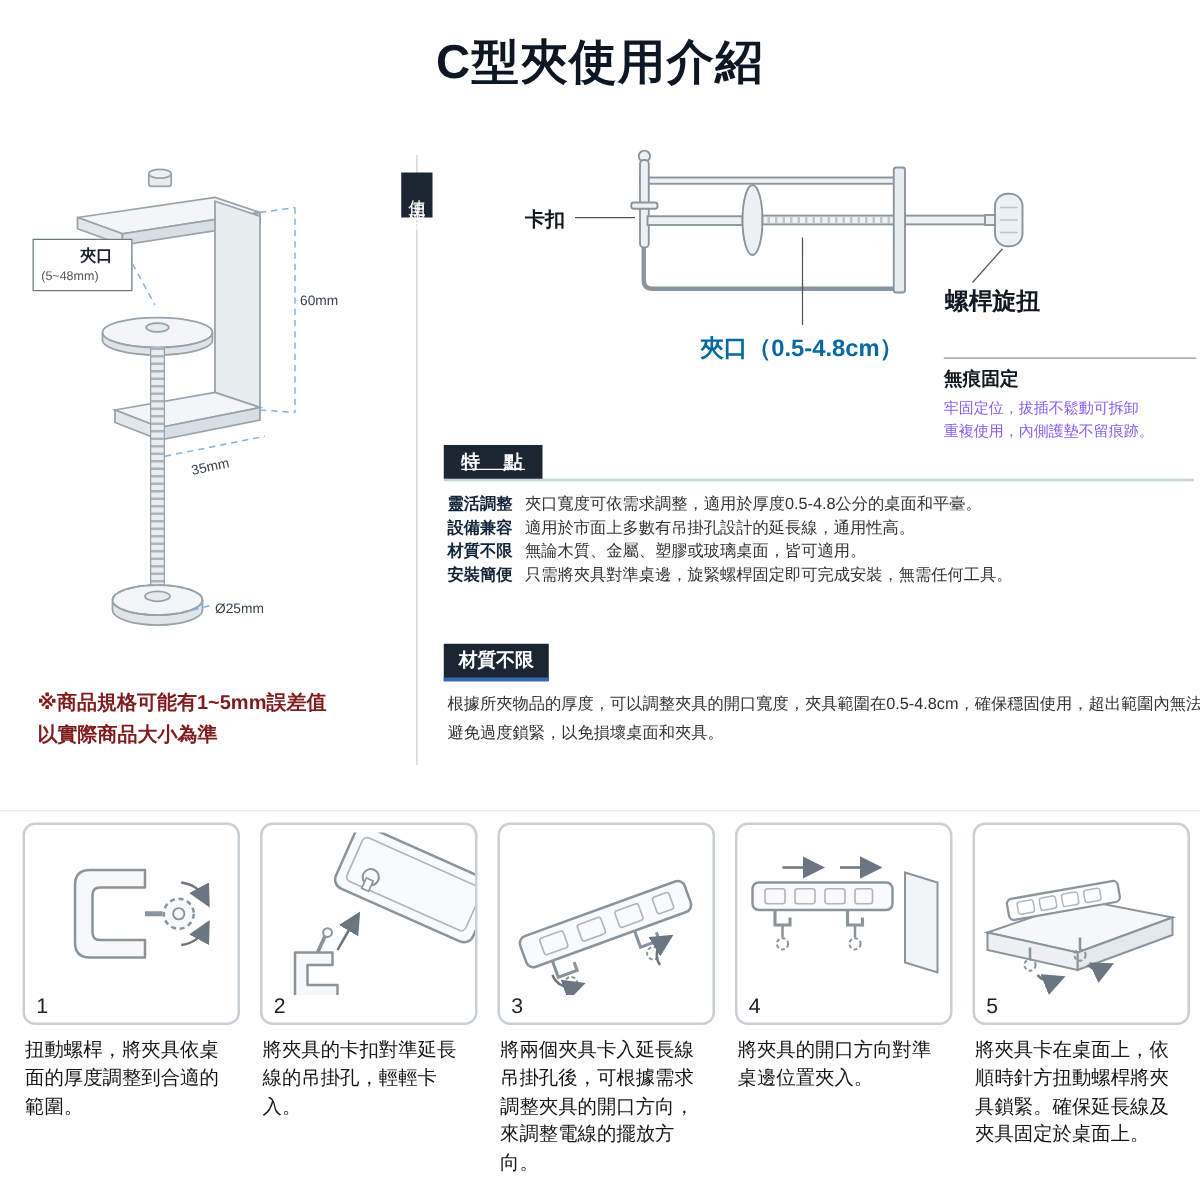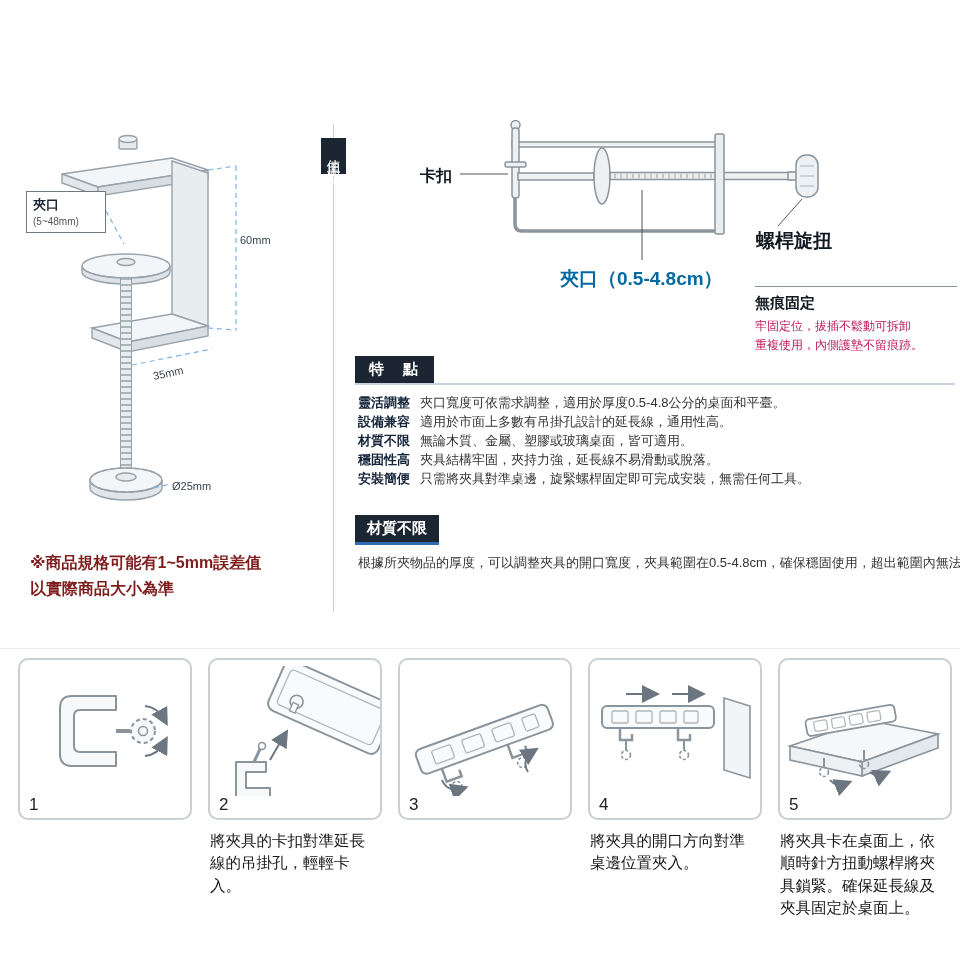--- a/index.html
+++ b/index.html
@@ -10,21 +10,21 @@
   .title{
     position:absolute;top:24px;left:0;width:100%;text-align:center;
     font-size:38px;font-weight:bold;color:#0d1723;letter-spacing:1px;
   }
   
   .clamp-svg{position:absolute;left:20px;top:116px;}
   .jaw-box{
     position:absolute;left:26px;top:191px;width:80px;box-sizing:border-box;
     border:1px solid #6d7880;background:#fff;padding:4px 6px 5px;
   }
-  .jb-title{font-size:13px;font-weight:bold;color:#1a2430;}
+  .jb-title{font-size:13px;font-weight:bold;color:#1a2430;margin-left:31px;}
   .jb-range{font-size:10px;color:#555;margin-top:2px;}
   .dim-text{font-size:11px;fill:#37434f;}
   .tolerance-note{
     position:absolute;left:30px;top:550px;font-size:16px;font-weight:bold;
     color:#7f1d1d;line-height:1.65;
   }
   
   .v-divider{position:absolute;left:333px;top:124px;width:1px;height:488px;background:#c9cfd4;}
   .usage-tab{
     position:absolute;left:321px;top:138px;width:25px;padding:10px 0;
@@ -33,29 +33,29 @@
   }
   .side-svg{position:absolute;left:390px;top:112px;}
   .lbl-clip{position:absolute;left:420px;top:166px;font-size:16px;font-weight:600;color:#101820;}
   .lbl-knob{position:absolute;left:756px;top:228px;font-size:19px;font-weight:600;color:#101820;}
   .lbl-jaw{position:absolute;left:560px;top:266px;font-size:19px;font-weight:bold;color:#0369a1;}
   .seamless{
     position:absolute;left:755px;top:286px;width:202px;
     border-top:1px solid #8a949c;padding-top:7px;
   }
   .seamless-title{font-size:15px;font-weight:bold;color:#101820;margin-bottom:4px;}
-  .seamless-line{font-size:12px;color:#be185d;line-height:1.55;}
+  .seamless-line{font-size:12px;color:#8b5cf6;line-height:1.55;}
   
   .features-header{
     position:absolute;left:355px;top:356px;width:600px;
     display:flex;align-items:flex-end;border-bottom:2px solid #c6d2de;
   }
   .sec-box{
     display:inline-block;background:#1c2633;color:#fff;font-size:15px;font-weight:bold;
-    padding:4px 14px;letter-spacing:2px;
+    padding:4px 14px;letter-spacing:2px;text-decoration:underline;
   }
   .features-list{position:absolute;left:358px;top:393px;width:600px;}
   .f-row{font-size:13px;line-height:19px;white-space:nowrap;}
   .f-label{font-weight:bold;color:#14243a;margin-right:10px;}
   .f-text{color:#333;}
   
   .notice-header{position:absolute;left:355px;top:515px;}
   .notice-box{
     display:inline-block;background:#1c2633;color:#fff;font-size:15px;font-weight:bold;
     padding:4px 12px;border-bottom:3px solid #2e6db4;
@@ -84,20 +84,21 @@
 <div class="page">
 
   <svg width="0" height="0" style="position:absolute">
     <defs>
       <marker id="arw" markerWidth="9" markerHeight="9" refX="5" refY="4.5" orient="auto">
         <path d="M0,0 L9,4.5 L0,9 Z" fill="#6b7680"></path>
       </marker>
     </defs>
   </svg>
 
+  <div class="title">C型夾使用介紹</div>
 
   <svg class="clamp-svg" width="300" height="424" viewBox="0 0 300 424">
     <g stroke="#98a2aa" stroke-width="1.4" fill="#f3f6f8">
       <rect x="99" y="23" width="18" height="10" rx="2" fill="#e7ebee"></rect>
       <ellipse cx="108" cy="23" rx="9" ry="3.5" fill="#eef1f3"></ellipse>
       <path d="M42,58 L152,42 L188,54 L78,71 Z"></path>
       <path d="M42,58 L42,67 L78,80 L78,71 Z" fill="#e2e7eb"></path>
       <path d="M78,71 L188,54 L188,63 L78,80 Z" fill="#d8dfe4"></path>
       <path d="M152,45 L188,57 L188,210 L152,198 Z" fill="#e8edf0"></path>
       <path d="M72,212 L152,198 L188,210 L108,226 Z"></path>
@@ -191,32 +192,30 @@
     <div class="f-row">
       <span class="f-label">靈活調整</span><span class="f-text">夾口寬度可依需求調整，適用於厚度0.5-4.8公分的桌面和平臺。</span>
     </div>
     <div class="f-row">
       <span class="f-label">設備兼容</span><span class="f-text">適用於市面上多數有吊掛孔設計的延長線，通用性高。</span>
     </div>
     <div class="f-row">
       <span class="f-label">材質不限</span><span class="f-text">無論木質、金屬、塑膠或玻璃桌面，皆可適用。</span>
     </div>
     <div class="f-row">
-      <span class="f-label">穩固性高</span><span class="f-text">夾具結構牢固，夾持力強，延長線不易滑動或脫落。</span>
-    </div>
-    <div class="f-row">
       <span class="f-label">安裝簡便</span><span class="f-text">只需將夾具對準桌邊，旋緊螺桿固定即可完成安裝，無需任何工具。</span>
     </div>
   </div>
 
   <div class="notice-header">
     <span class="notice-box">材質不限</span>
   </div>
   <div class="notice-text">
     <div>根據所夾物品的厚度，可以調整夾具的開口寬度，夾具範圍在0.5-4.8cm，確保穩固使用，超出範圍內無法使用。</div>
+    <div>避免過度鎖緊，以免損壞桌面和夾具。</div>
   </div>
 
   <div class="h-divider"></div>
 
   <div class="step-card card-1">
     <svg class="card-svg" width="170" height="130" viewBox="0 0 170 130">
       <path d="M96,30 H52 Q40,30 40,42 V88 Q40,100 52,100 H96 V86 H60 Q54,86 54,80 V50 Q54,44 60,44 H96 Z" fill="#f6f8f9" stroke="#8a949c" stroke-width="2" stroke-linejoin="round"></path>
       <line x1="96" y1="65" x2="110" y2="65" stroke="#8a949c" stroke-width="4"></line>
       <circle cx="123" cy="65" r="12" fill="#f6f8f9" stroke="#8a949c" stroke-width="2" stroke-dasharray="4 3"></circle>
       <circle cx="123" cy="65" r="4.5" fill="none" stroke="#8a949c" stroke-width="1.5"></circle>
@@ -296,17 +295,19 @@
       <line x1="44" y1="92" x2="44" y2="102" stroke="#8a949c" stroke-width="2"></line>
       <circle cx="44" cy="106" r="4.5" fill="none" stroke="#8a949c" stroke-width="1.6" stroke-dasharray="3 2"></circle>
       <line x1="84" y1="84" x2="84" y2="94" stroke="#8a949c" stroke-width="2"></line>
       <circle cx="84" cy="98" r="4.5" fill="none" stroke="#8a949c" stroke-width="1.6" stroke-dasharray="3 2"></circle>
       <path d="M50,114 a13,13 0 0 0 15,4" fill="none" stroke="#6b7680" stroke-width="2" marker-end="url(#arw)"></path>
       <path d="M90,106 a13,13 0 0 0 14,2" fill="none" stroke="#6b7680" stroke-width="2" marker-end="url(#arw)"></path>
     </svg>
     <div class="step-num">5</div>
   </div>
 
+  <div class="step-caption cap-1">扭動螺桿，將夾具依桌面的厚度調整到合適的範圍。</div>
   <div class="step-caption cap-2">將夾具的卡扣對準延長線的吊掛孔，輕輕卡入。</div>
+  <div class="step-caption cap-3">將兩個夾具卡入延長線吊掛孔後，可根據需求調整夾具的開口方向，來調整電線的擺放方向。</div>
   <div class="step-caption cap-4">將夾具的開口方向對準桌邊位置夾入。</div>
   <div class="step-caption cap-5">將夾具卡在桌面上，依順時針方扭動螺桿將夾具鎖緊。確保延長線及夾具固定於桌面上。</div>
 
 </div>
 
 </body></html>

